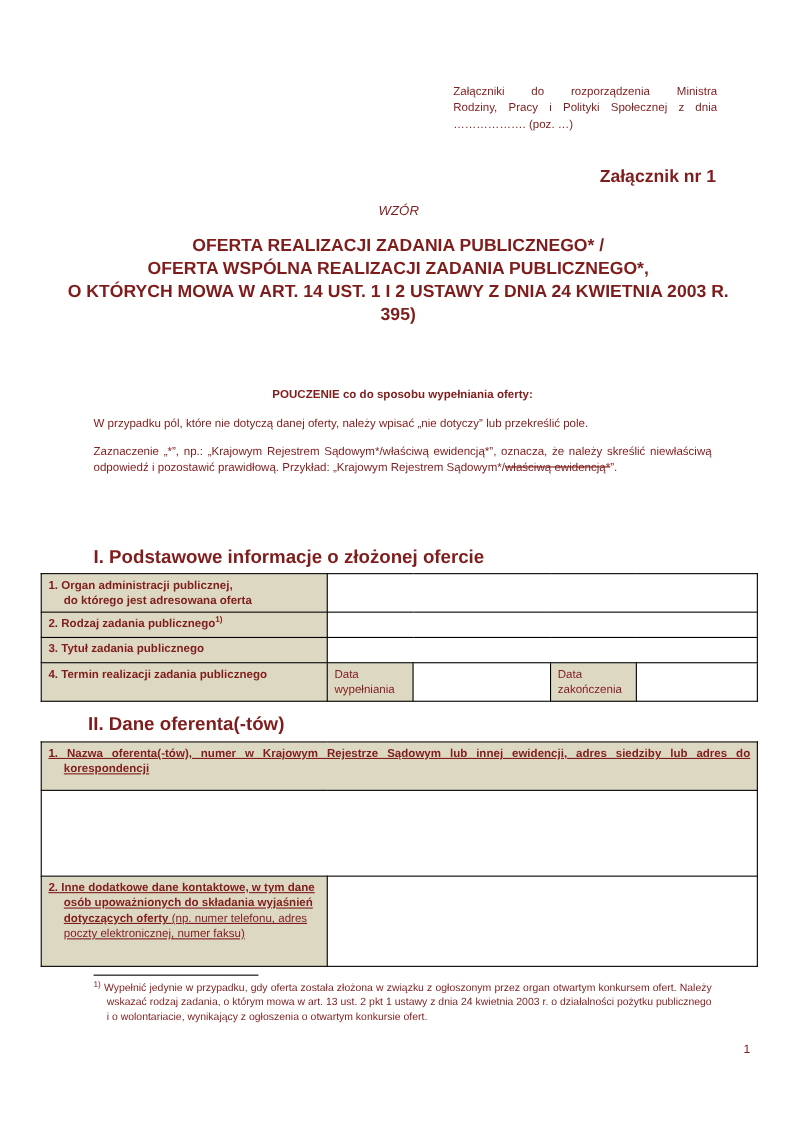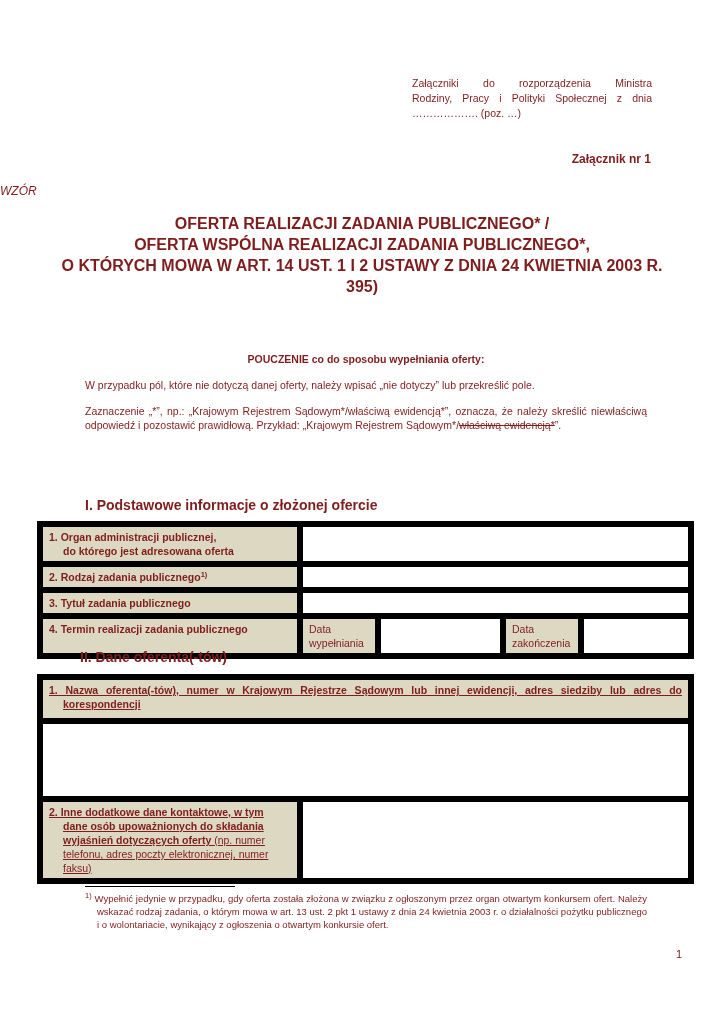--- a/index.html
+++ b/index.html
@@ -3,35 +3,35 @@
 <meta charset="utf-8">
 <style>
   html,body{margin:0;padding:0;background:#888;}
   .page{
     position:relative;width:725px;height:1024px;margin:0 auto;background:#ffffff;
     font-family:"Liberation Sans","DejaVu Sans",sans-serif;color:#7f1d1d;overflow:hidden;
   }
   .abs{position:absolute;}
   .reg-note{top:76px;left:412px;width:240px;font-size:10.5px;line-height:15px;}
   .reg-note .jline{text-align:justify;text-align-last:justify;}
-  .attach-no{top:152px;right:74px;font-size:12px;font-weight:700;}
-  .wzor{top:184px;left:0;width:725px;text-align:left;font-size:12px;font-style:italic;}
+  .attach-no{top:152px;right:74px;font-size:16px;font-weight:700;}
+  .wzor{top:184px;left:0;width:725px;text-align:center;font-size:12px;font-style:italic;}
   .doc-title{top:213px;left:52px;width:620px;text-align:center;font-weight:700;font-size:16px;line-height:21px;}
   .doc-title div{white-space:nowrap;}
   .instr{top:352px;left:85px;width:562px;font-size:10.5px;line-height:14px;text-align:justify;}
   .instr .h{font-weight:700;margin:0 0 12px 0;text-align:center;}
   .instr p{margin:0 0 12px 0;}
   .strike{text-decoration:line-through;}
-  .sec-h{font-weight:700;font-size:14px;}
+  .sec-h{font-weight:700;font-size:17px;}
   .h1pos{top:497px;left:85px;}
   .h2pos{top:649px;left:80px;}
   table.ft{border-collapse:collapse;table-layout:fixed;width:651px;}
   .t1{top:521px;left:37px;}
   .t2{top:674px;left:37px;}
-  table.ft td{border:6px solid #000000;padding:3px 6px;vertical-align:top;font-size:10.5px;line-height:14px;box-sizing:border-box;}
+  table.ft td{border:1px solid #000000;padding:3px 6px;vertical-align:top;font-size:10.5px;line-height:14px;box-sizing:border-box;}
   td.shaded{background:#ddd8c2;font-weight:700;}
   td.field{background:#ffffff;}
   .normal-w{font-weight:400;}
   .hang{padding-left:14px;text-indent:-14px;text-decoration:underline;}
   .indent2{padding-left:14px;}
   td.datecell{font-weight:400;}
   sup{font-size:7.5px;vertical-align:super;line-height:0;}
   .fn{top:886px;left:85px;width:562px;font-size:9.5px;line-height:13px;}
   .fn-rule{width:150px;border-top:1px solid #000;margin-bottom:5px;}
   .fn-text{text-align:justify;padding-left:12px;text-indent:-12px;}

